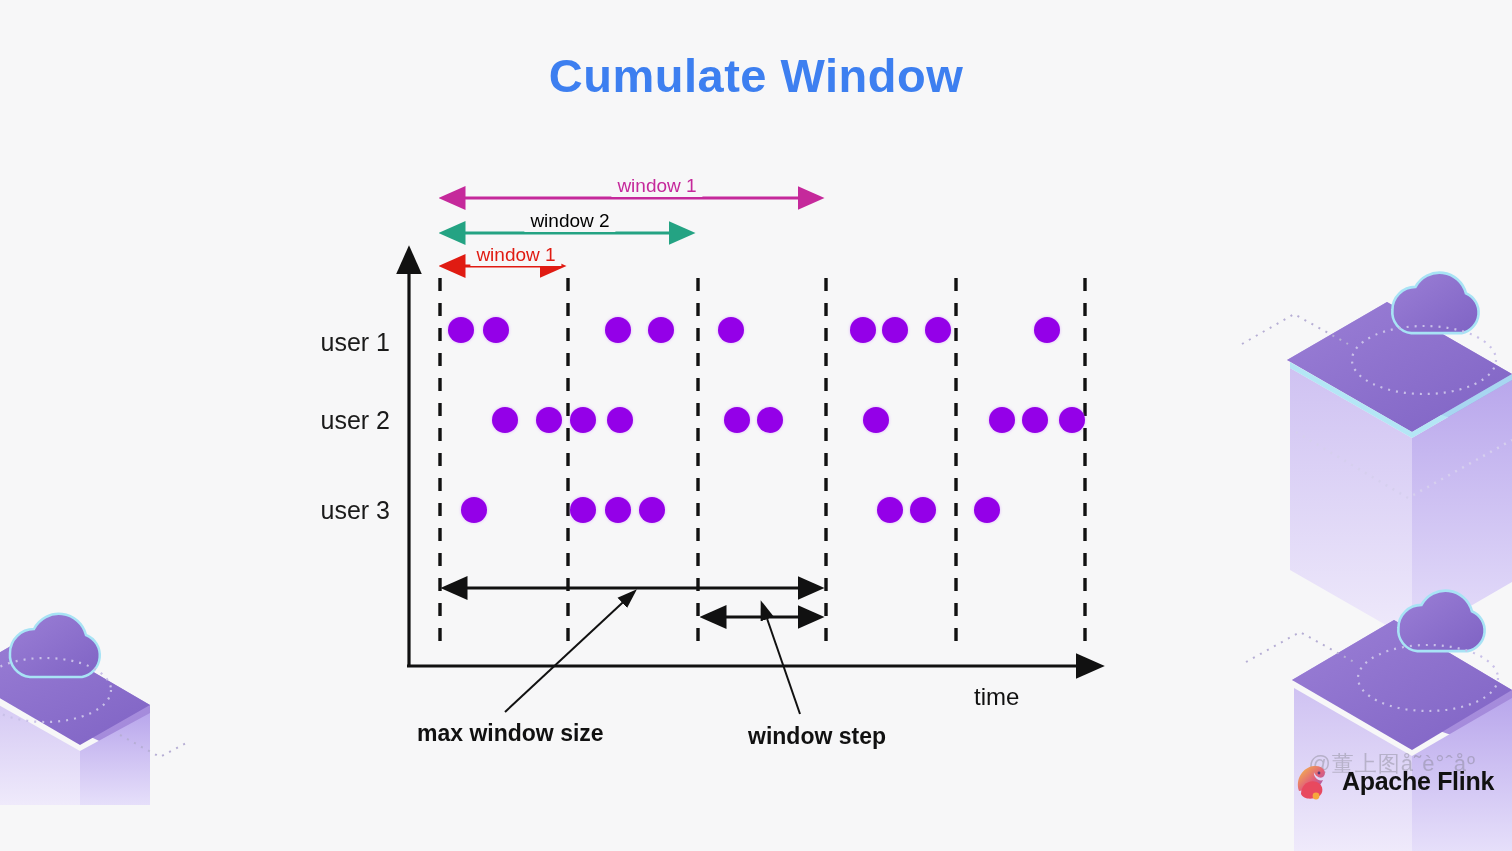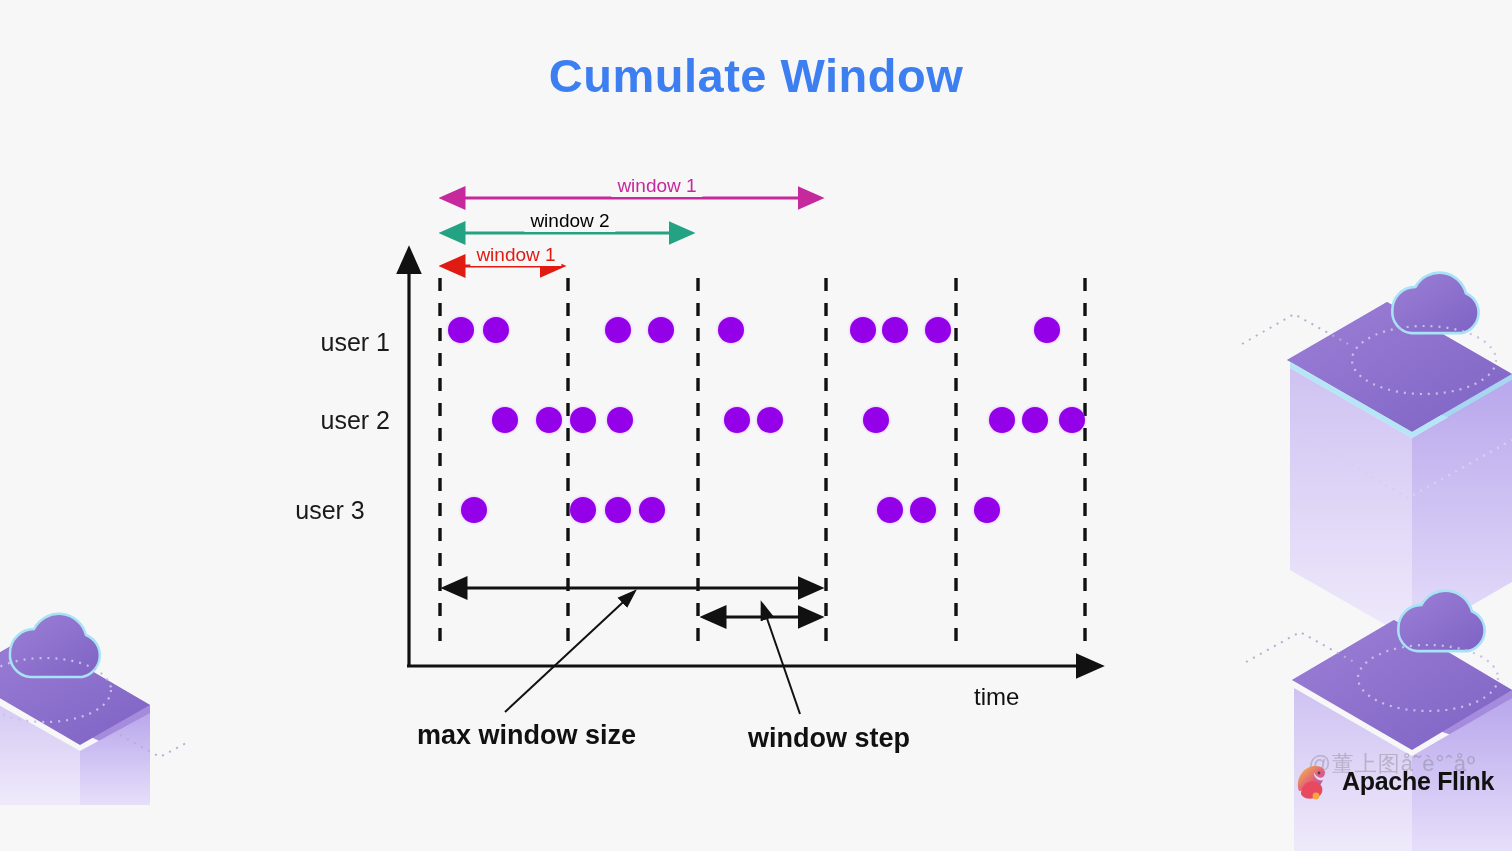--- a/index.html
+++ b/index.html
@@ -63,21 +63,21 @@
     background: #f7f7f8;
     padding: 0 6px;
   }
   #win3-label { color: #c5299b; }
   #win2-label { color: #000000; }
   #win1-label { color: #e01b12; }
 
   
   .annot-label {
     position: absolute;
-    font-size: 27px;
+    font-size: 23px;
     font-weight: bold;
     color: #111;
     white-space: nowrap;
   }
   #time-label {
     position: absolute;
     font-size: 24px;
     color: #111;
     white-space: nowrap;
   }
@@ -250,21 +250,21 @@
     <line x1="505" y1="712" x2="634" y2="592" stroke="#111" stroke-width="2" marker-end="url(#arrThin)"></line>
     <line x1="800" y1="714" x2="762" y2="604" stroke="#111" stroke-width="2" marker-end="url(#arrThin)"></line>
   </svg>
 
   <div class="row-label" style="left:270px; top:330px;margin-top:12px;">
     <span>user 1</span>
   </div>
   <div class="row-label" style="left:270px; top:420px;">
     <span>user 2</span>
   </div>
-  <div class="row-label" style="left:270px; top:510px;text-align:center;">
+  <div class="row-label" style="left:270px; top:510px;">
     <span>user 3</span>
   </div>
 
   <div id="win3-label" class="win-label" style="left:657px; top:186px;">window 1</div>
   <div id="win2-label" class="win-label" style="left:570px; top:221px;">window 2</div>
   <div id="win1-label" class="win-label" style="left:507px; top:255px;margin-left:9px;">window 1</div>
 
   <div class="annot-label" style="left:417px; top:720px;">max window size</div>
   <div class="annot-label" style="left:748px; top:723px;">window step</div>
   <div id="time-label" style="left:974px; top:683px;">time</div>

